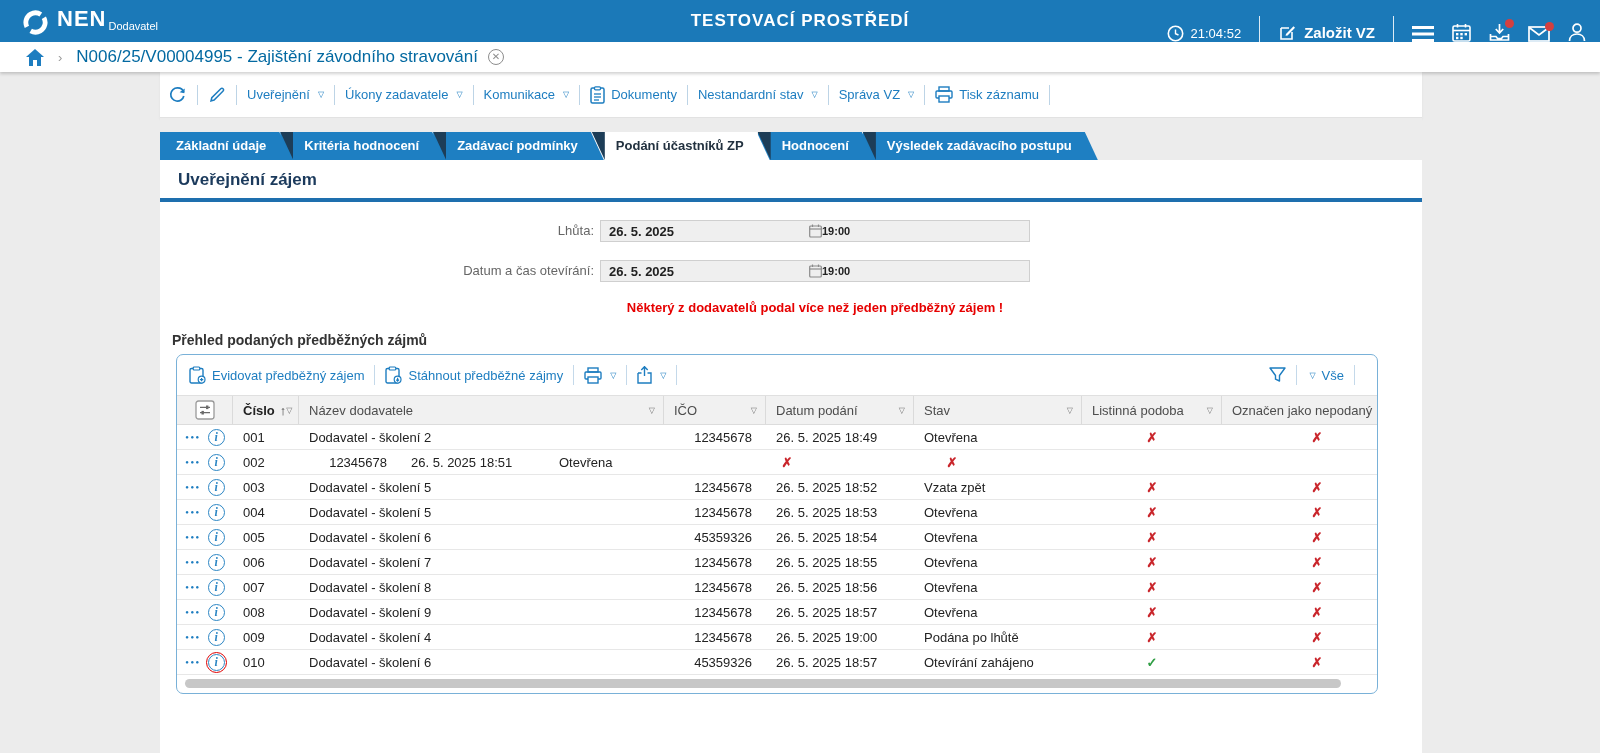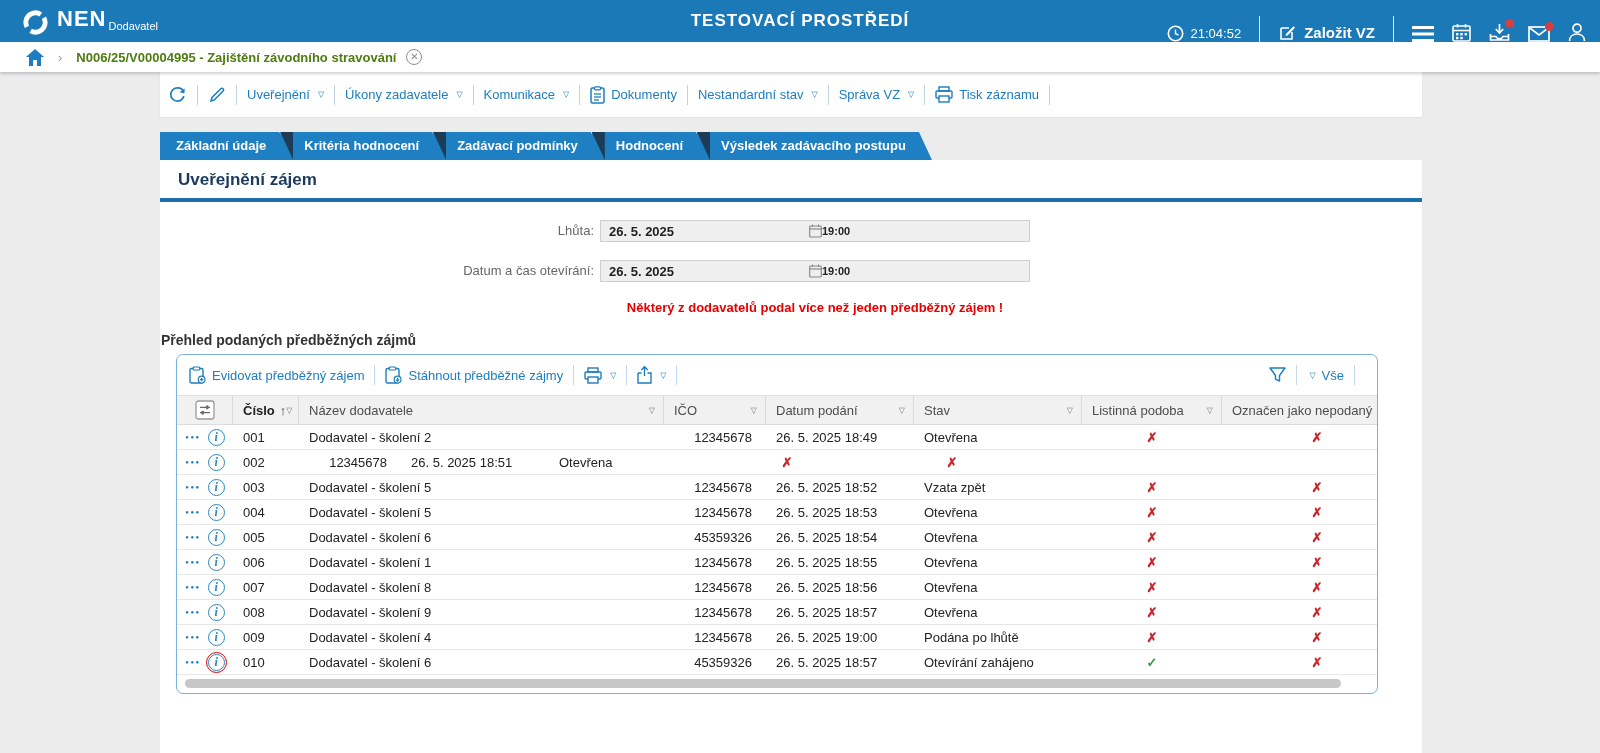--- a/index.html
+++ b/index.html
@@ -17,21 +17,21 @@
   .top-time { font-size:13px; color:#fff; }
   .top-divider { width:1px; height:26px; background:rgba(255,255,255,.85); }
   .create-label { color:#fff; font-size:15px; font-weight:bold; }
   .icon-badge { position:relative; }
   .badge-dot { position:absolute; right:-4px; top:-4px; width:9px; height:9px; border-radius:50%; background:#d43f3f; }
 
   
   .crumbbar { position:absolute; left:0; top:42px; width:1600px; height:30px; background:#fff; box-shadow:0 2px 3px rgba(0,0,0,.18); display:flex; align-items:center; z-index:40; }
   .crumb-home { margin-left:26px; cursor:pointer; display:flex; }
   .crumb-sep { color:#9a9a9a; font-size:13px; margin:0 14px; }
-  .crumb-text { font-size:13px; font-weight:bold; color:#4d7c0f; }
+  .crumb-text { font-size:17px; font-weight:normal; color:#0369a1; }
   .crumb-close { width:16px; height:16px; border:1.5px solid #8d8d8d; border-radius:50%; color:#8d8d8d; font-size:10px; line-height:13px; text-align:center; margin-left:10px; cursor:pointer; }
 
   
   .panel { position:absolute; left:160px; top:72px; width:1262px; height:681px; background:#fff; }
   .rec-toolbar { position:relative; height:46px; background:#fff; border-bottom:1px solid #e2e2e2; box-shadow:0 2px 2px rgba(0,0,0,.06); display:flex; align-items:center; padding-left:8px; }
   .rt-item { display:flex; align-items:center; gap:6px; color:#1d7dc0; font-size:13px; cursor:pointer; white-space:nowrap; }
   .rt-div { width:1px; height:20px; background:#bdd4e6; margin:0 10px; }
   .caret { font-size:8px; color:#1d7dc0; margin-left:2px; }
 
   .tabs-strip { position:relative; height:42px; background:#ececec; display:flex; align-items:flex-end; }
@@ -48,21 +48,21 @@
   
   .form-row { position:absolute; left:0; width:1262px; height:22px; }
   .fr1 { top:60px; } .fr2 { top:100px; }
   .f-label { position:absolute; right:828px; top:3px; font-size:13px; color:#666; white-space:nowrap; }
   .f-field { position:absolute; left:440px; top:0; width:430px; height:22px; background:#efefef; border:1px solid #cfcfcf; display:flex; align-items:center; cursor:text; }
   .f-date { font-size:13px; font-weight:bold; color:#222; margin-left:8px; width:200px; }
   .f-time { font-size:11px; font-weight:bold; color:#222; margin-left:0; }
   .warning { position:absolute; left:165px; top:140px; width:980px; text-align:center; color:#e60000; font-size:13px; font-weight:bold; }
 
   
-  .tbl-title { position:absolute; left:1px; top:172px; font-size:14px; font-weight:bold; color:#333; }
+  .tbl-title { position:absolute; left:12px; top:172px; font-size:14px; font-weight:bold; color:#333; }
   .tbl-wrap { position:absolute; left:16px; top:194px; width:1202px; height:340px; border:1px solid #79b1d8; border-radius:7px; background:#fff; overflow:hidden; }
   .tbl-toolbar { height:40px; display:flex; align-items:center; padding:0 12px; }
   .tt-item { display:flex; align-items:center; gap:6px; color:#1d7dc0; font-size:13px; cursor:pointer; white-space:nowrap; }
   .tt-div { width:1px; height:20px; background:#c4d9ea; margin:0 10px; }
   .tt-right { margin-left:auto; display:flex; align-items:center; }
 
   .thead { display:flex; height:30px; background:#f1f1f1; border-top:1px solid #e0e0e0; border-bottom:1px solid #dcdcdc; width:1235px; }
   .th { position:relative; display:flex; align-items:center; font-size:13px; color:#4d4d4d; padding-left:10px; border-right:1px solid #dadada; cursor:pointer; }
   .th .caret-g { font-size:8px; color:#777; margin-left:auto; margin-right:8px; }
   .sort-arrow { font-size:13px; color:#333; font-weight:bold; margin-left:5px; }
@@ -231,20 +231,21 @@
       </svg>
       <span>Tisk záznamu</span>
     </div>
     <div class="rt-div"></div>
   </div>
 
   <div class="tabs-strip">
     <div class="tab t0">Základní údaje</div>
     <div class="tab t1">Kritéria hodnocení</div>
     <div class="tab t2">Zadávací podmínky</div>
+    <div class="tab t3 active">Podání účastníků ZP</div>
     <div class="tab t4">Hodnocení</div>
     <div class="tab t5">Výsledek zadávacího postupu</div>
   </div>
 
   <div class="content">
     <div class="page-title">Uveřejnění zájem</div>
     <div class="title-rule"></div>
 
     <div class="form-row fr1">
       <span class="f-label">Lhůta:</span>
@@ -436,21 +437,21 @@
             <div class="cell c-stat">Otevřena</div>
             <div class="cell c-paper mark no">✗</div>
             <div class="cell c-nosub mark no">✗</div>
           </div>
           <div class="trow">
             <div class="cell c-act">
               <span class="dots">●●●</span>
               <span class="info">i</span>
             </div>
             <div class="cell c-num">006</div>
-            <div class="cell c-name">Dodavatel - školení 1</div>
+            <div class="cell c-name">Dodavatel - školení 7</div>
             <div class="cell c-ico">12345678</div>
             <div class="cell c-date">26. 5. 2025 18:55</div>
             <div class="cell c-stat">Otevřena</div>
             <div class="cell c-paper mark no">✗</div>
             <div class="cell c-nosub mark no">✗</div>
           </div>
           <div class="trow">
             <div class="cell c-act">
               <span class="dots">●●●</span>
               <span class="info">i</span>

